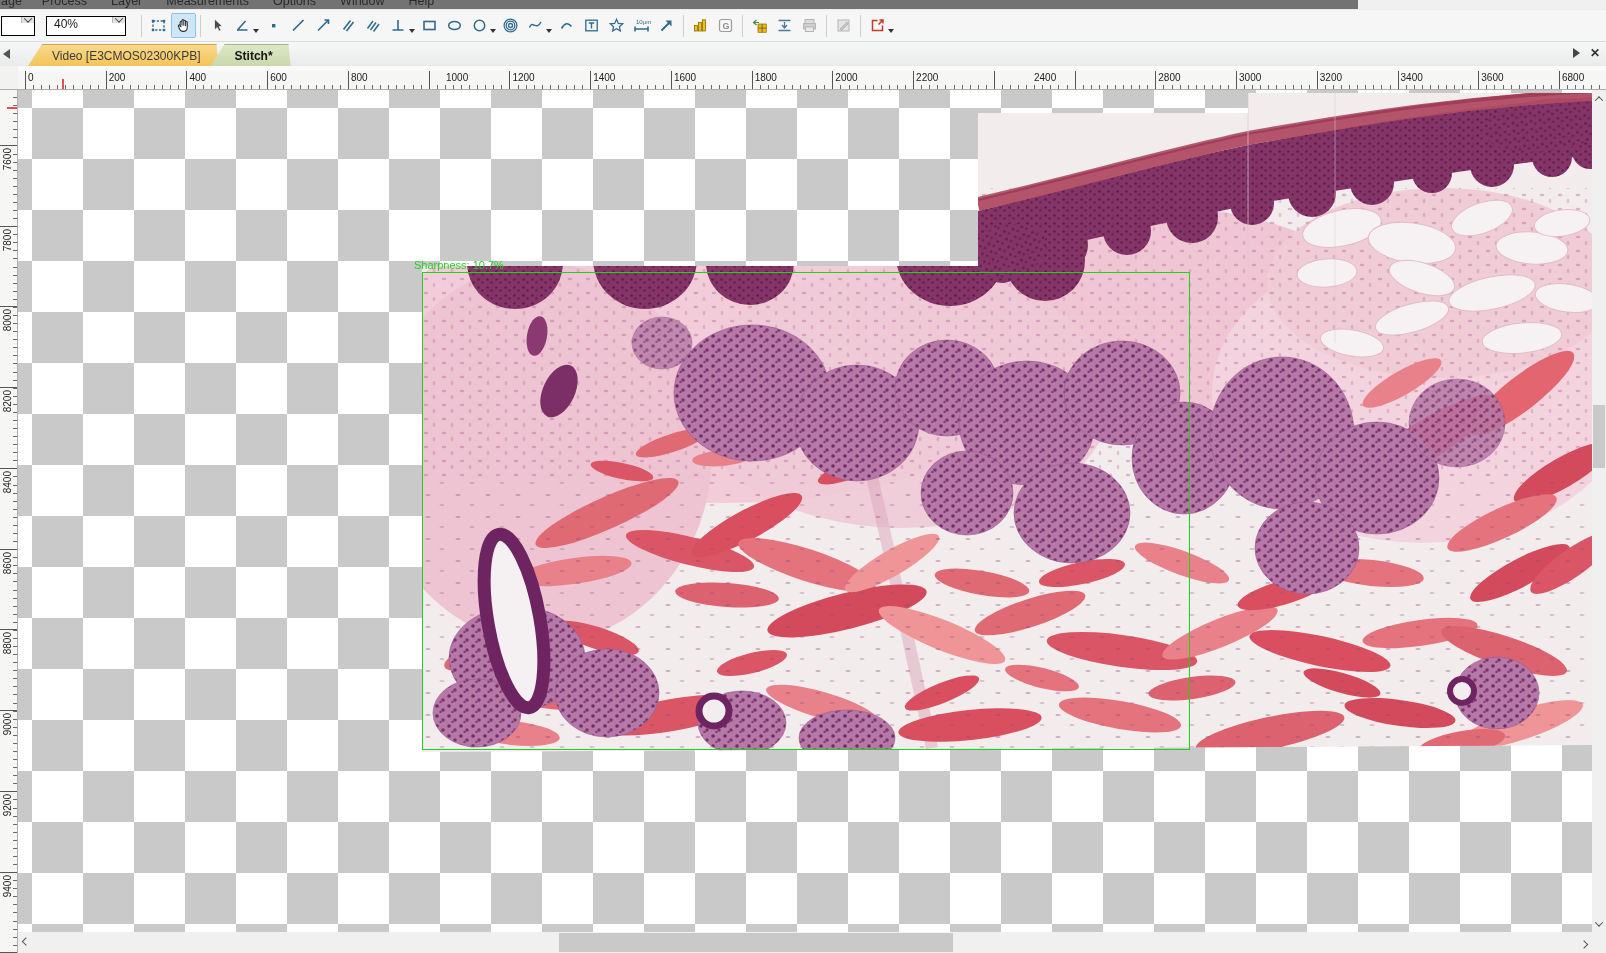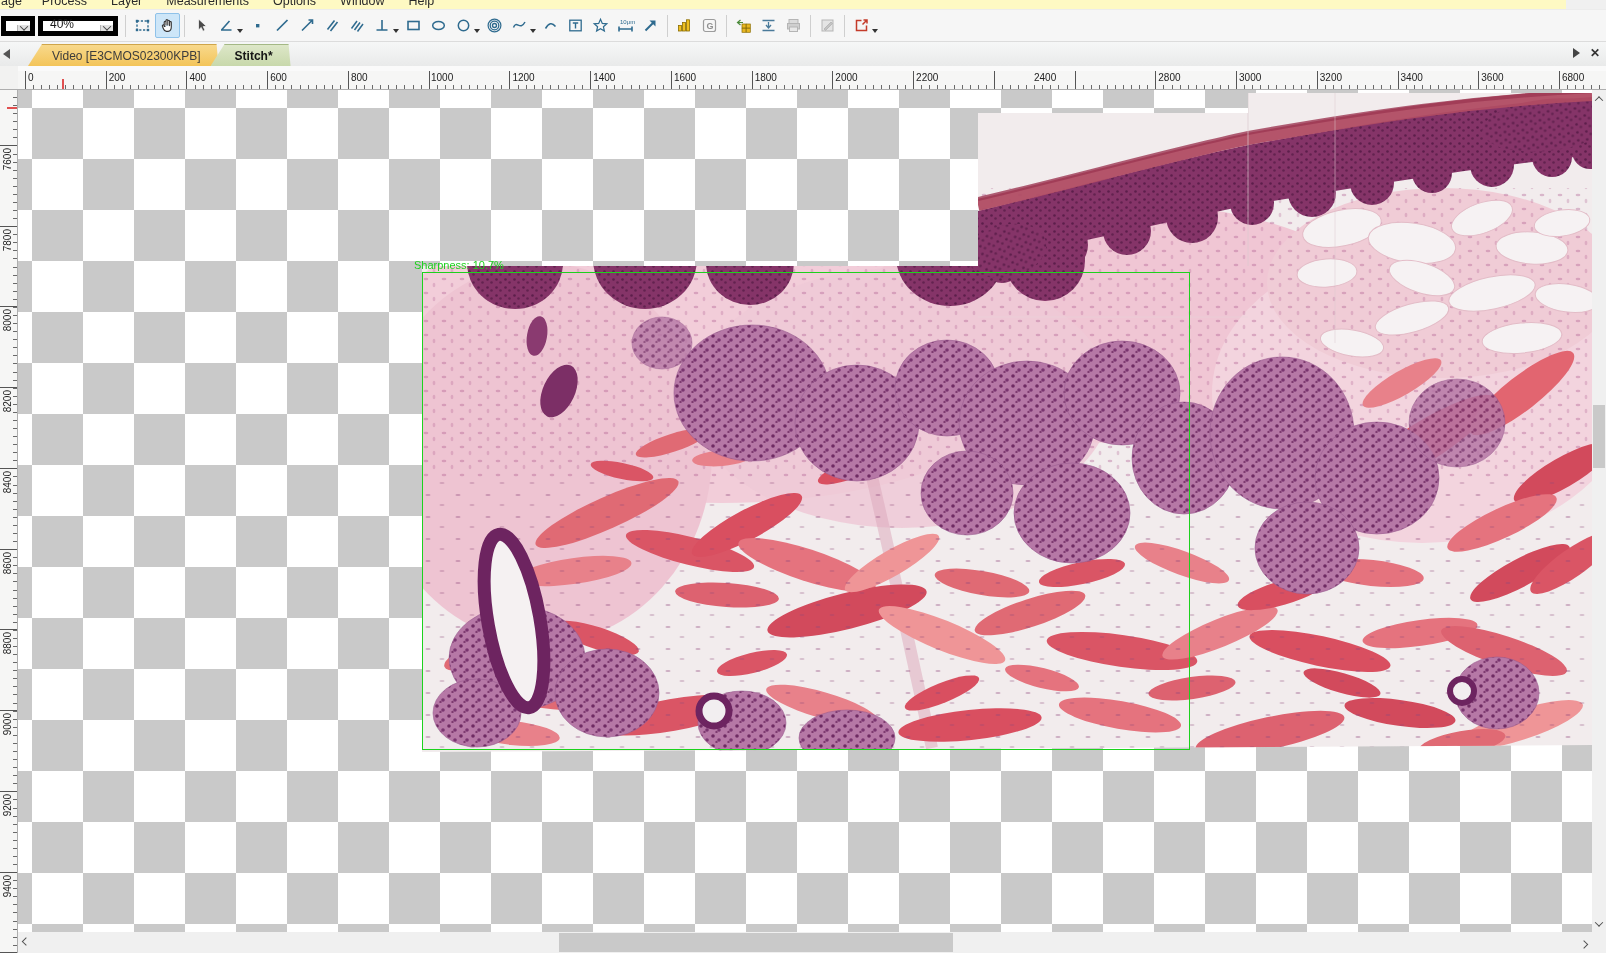--- a/index.html
+++ b/index.html
@@ -1,29 +1,29 @@
 <!DOCTYPE html>
 <html><head>
 <meta charset="utf-8">
 <style>
   html,body{margin:0;padding:0;width:1606px;height:953px;overflow:hidden;
     font-family:"Liberation Sans",sans-serif;background:#f0f0f0;position:relative;}
   *{box-sizing:border-box;}
 
   
-  .menubar{position:absolute;left:0;top:0;width:1566px;height:9px;background:#fef9c3;
+  .menubar{position:absolute;left:0;top:0;width:1358px;height:9px;background:#737373;
     overflow:hidden;white-space:nowrap;}
   .menubar .mi{display:inline-block;font-size:12.5px;line-height:18px;color:#2a2a2a;
     transform:translateY(-9px);margin-right:24px;}
   .menubar .mi:first-child{margin-left:1px;margin-right:20px;}
 
   
   .toolbar{position:absolute;left:0;top:9px;width:1606px;height:33px;background:#f6f6f6;
     border-top:1px solid #ececec;border-bottom:1px solid #dcdcdc;display:flex;align-items:center;padding-left:1px;}
-  .combo{height:20px;background:#fff;border:5px solid #000000;display:flex;align-items:flex-end;margin-right:3px;}
+  .combo{height:20px;background:#fff;border:1px solid #000000;display:flex;align-items:flex-start;margin-right:11px;}
   .combo .cval{flex:1;font-size:12px;color:#1a1a1a;display:flex;align-items:center;padding-left:7px;}
   .combo .cbtn{width:13px;background:#e1e1e1;border-left:1px solid #b5b5b5;display:flex;align-items:center;justify-content:center;}
   .chev{width:6px;height:6px;border-right:1.4px solid #444;border-bottom:1.4px solid #444;transform:rotate(45deg) translate(-1px,-1px);}
   .tsep{width:1px;height:22px;background:#cfcfcf;margin:0 4px;}
   .tb{width:25px;height:25px;display:flex;align-items:center;justify-content:center;border:1px solid transparent;border-radius:2px;}
   .tb.active{background:#cde6f8;border-color:#8fc2e9;}
   .tb svg{display:block;}
   .dd{width:0;height:0;border-left:3.5px solid transparent;border-right:3.5px solid transparent;border-top:4px solid #333;margin:10px 2px 0 -2px;}
 
   
@@ -331,21 +331,21 @@
     <span class="hlab" style="left: 10px;">0</span>
     <div class="htick" style="left: 87.737px;"></div>
     <span class="hlab" style="left: 90.737px; text-align: right;">200</span>
     <div class="htick" style="left: 168.474px;"></div>
     <span class="hlab" style="left: 171.474px;">400</span>
     <div class="htick" style="left: 249.211px;"></div>
     <span class="hlab" style="left: 252.211px;">600</span>
     <div class="htick" style="left: 329.948px;"></div>
     <span class="hlab" style="left: 332.948px;">800</span>
     <div class="htick" style="left: 410.685px;"></div>
-    <span class="hlab" style="left: 413px;">1000</span>
+    <span class="hlab" style="left: 428px;">1000</span>
     <div class="htick" style="left: 491.422px;"></div>
     <span class="hlab" style="left: 494.422px;">1200</span>
     <div class="htick" style="left: 572.159px;"></div>
     <span class="hlab" style="left: 575.159px;">1400</span>
     <div class="htick" style="left: 652.896px;"></div>
     <span class="hlab" style="left: 655.896px;">1600</span>
     <div class="htick" style="left: 733.633px;"></div>
     <span class="hlab" style="left: 736.633px;">1800</span>
     <div class="htick" style="left: 814.37px;"></div>
     <span class="hlab" style="left: 817.37px;">2000</span>

